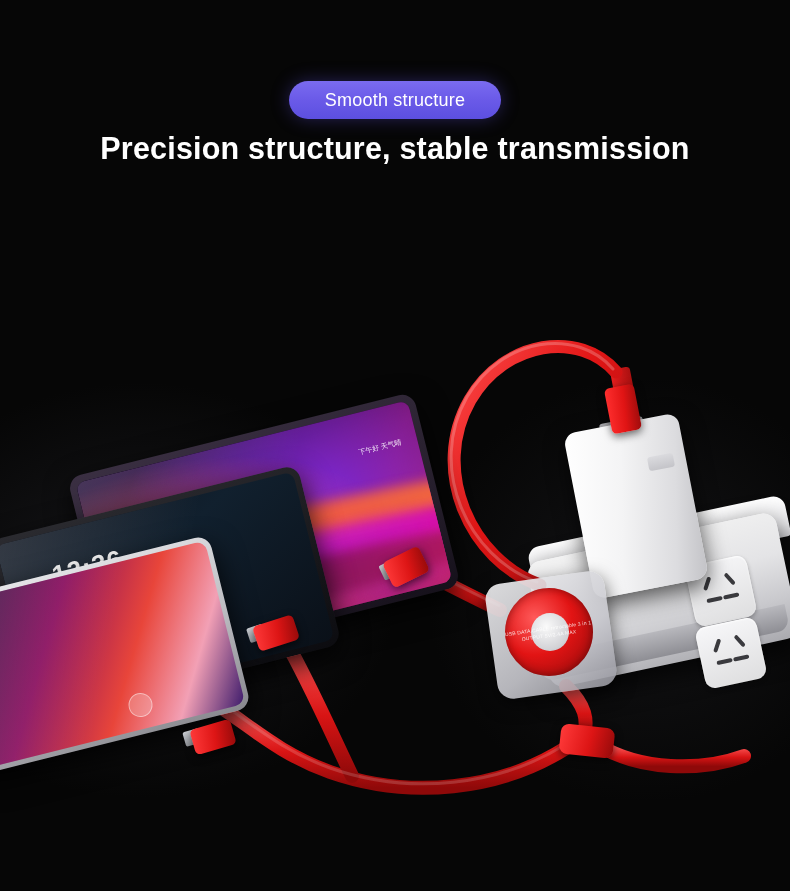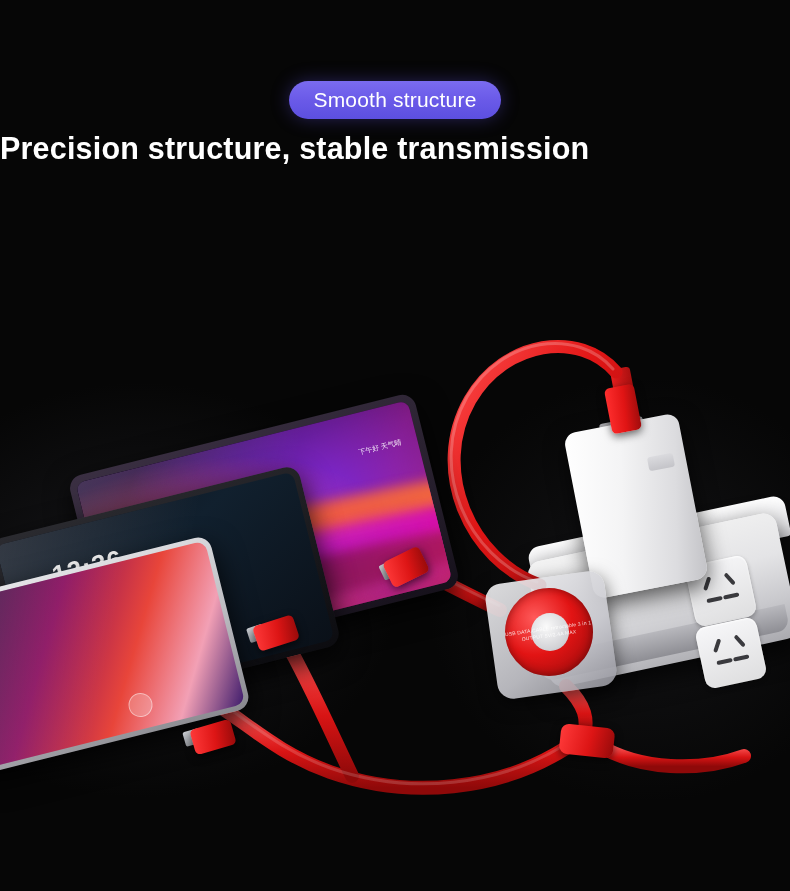--- a/index.html
+++ b/index.html
@@ -41,33 +41,33 @@
   
   .badge {
     position: absolute;
     left: 289px;
     top: 81px;
     width: 212px;
     height: 38px;
     border-radius: 19px;
     background: linear-gradient(180deg, #7a6bf0 0%, #6a5ae8 50%, #5c4fe0 100%);
     color: #ffffff;
-    font-size: 21px;
+    font-size: 18px;
     letter-spacing: 0.2px;
     display: flex;
     align-items: center;
     justify-content: center;
     box-shadow: 0 0 18px rgba(95,80,230,0.35);
   }
   .headline {
     position: absolute;
     left: 0;
     top: 131px;
     width: 790px;
-    text-align: left;
+    text-align: center;
     color: #ffffff;
     font-size: 30.5px;
     font-weight: bold;
     letter-spacing: 0.2px;
   }
 
   
   .obj { position: absolute; }
 
   

